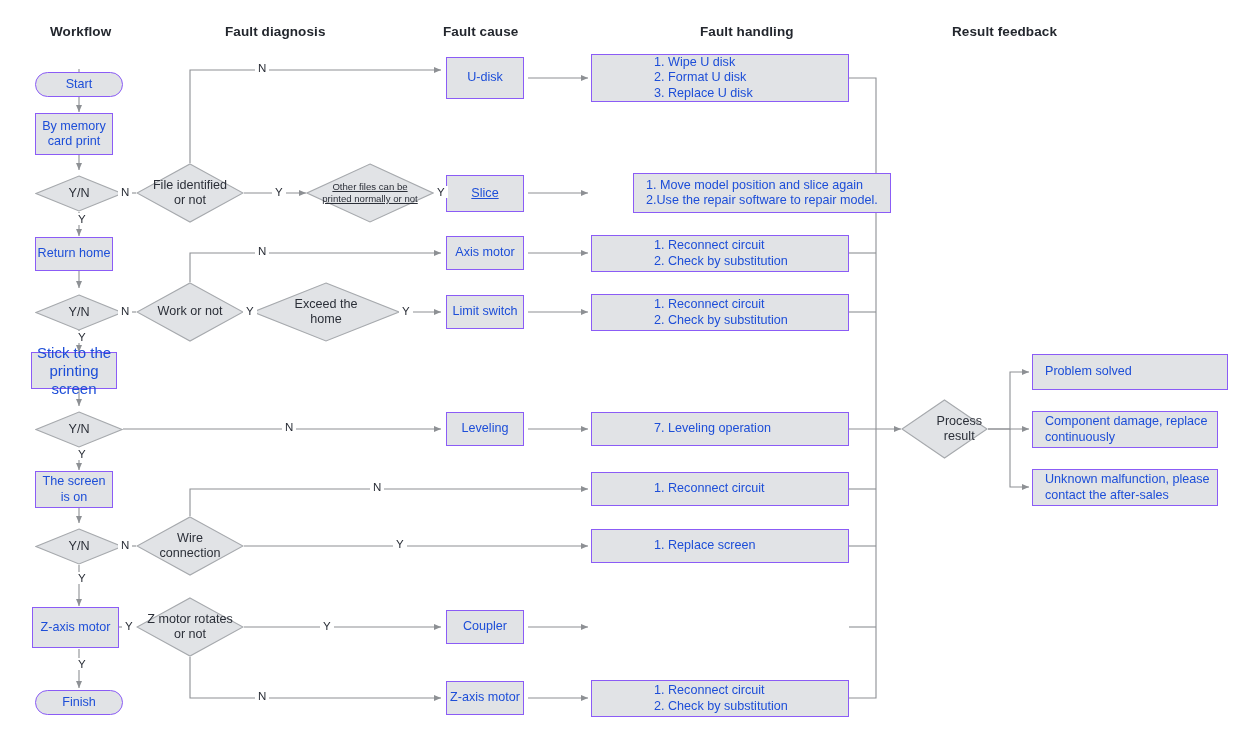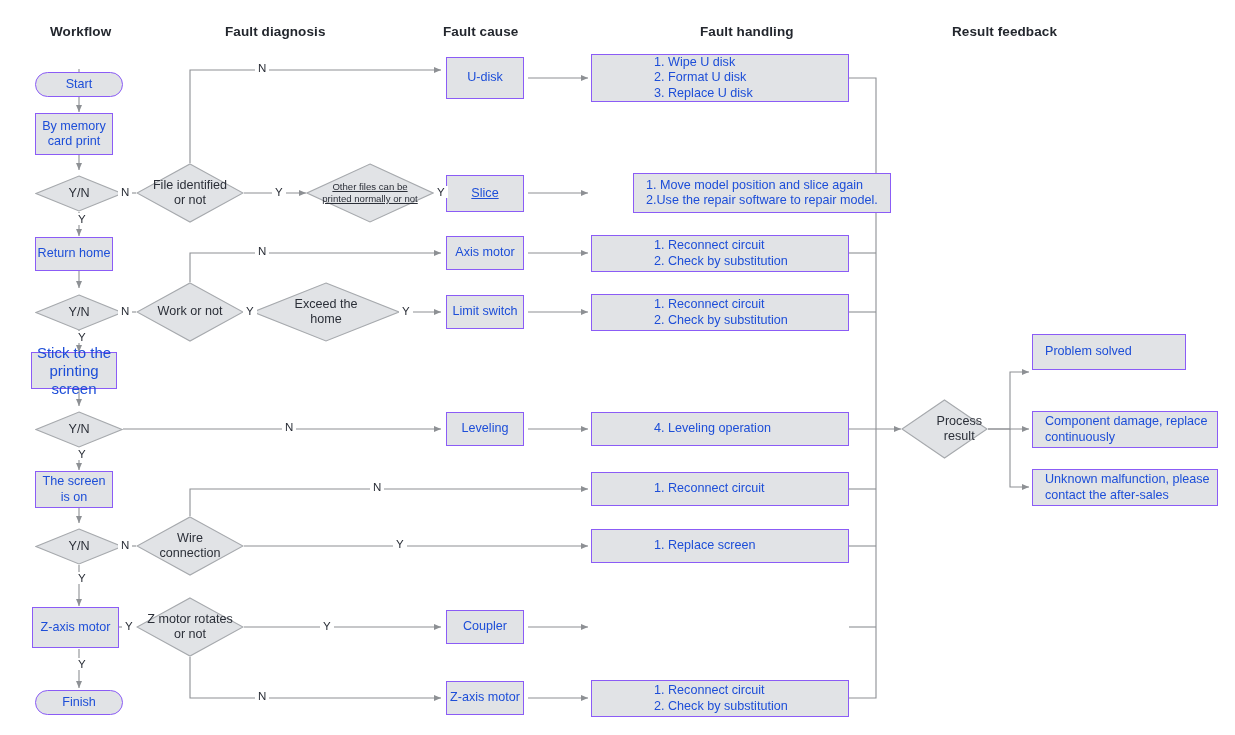--- a/index.html
+++ b/index.html
@@ -196,33 +196,33 @@
   <div class="node" style="left:446px;top:236px;width:78px;height:34px;">Axis motor</div>
   <div class="node" style="left:446px;top:295px;width:78px;height:34px;">Limit switch</div>
   <div class="node" style="left:446px;top:412px;width:78px;height:34px;">Leveling</div>
   <div class="node" style="left:446px;top:610px;width:78px;height:34px;">Coupler</div>
   <div class="node" style="left:446px;top:681px;width:78px;height:34px;">Z-axis motor</div>
 
   <div class="node list" style="left:591px;top:54px;width:258px;height:48px;">1. Wipe U disk<br>2. Format U disk<br>3. Replace U disk</div>
   <div class="node list wide" style="left:591px;top:173px;width:258px;height:40px;margin-left:42px;">1. Move model position and slice again<br>2.Use the repair software to repair model.</div>
   <div class="node list" style="left:591px;top:235px;width:258px;height:37px;">1. Reconnect circuit<br>2. Check by substitution</div>
   <div class="node list" style="left:591px;top:294px;width:258px;height:37px;">1. Reconnect circuit<br>2. Check by substitution</div>
-  <div class="node list" style="left:591px;top:412px;width:258px;height:34px;">4. Leveling operation</div>
+  <div class="node list" style="left:591px;top:412px;width:258px;height:34px;">7. Leveling operation</div>
   <div class="node list" style="left:591px;top:472px;width:258px;height:34px;">1. Reconnect circuit</div>
   <div class="node list" style="left:591px;top:529px;width:258px;height:34px;">1. Replace screen</div>
   <div class="node list" style="left:591px;top:680px;width:258px;height:37px;">1. Reconnect circuit<br>2. Check by substitution</div>
 
   <div class="dmd" style="left:901px;top:399px;width:87px;height:60px;justify-content:flex-end;">
     <svg width="87" height="60">
         <polygon points="43.5,1 86,30 43.5,59 1,30" fill="#e1e3e6" stroke="#a6a9ad" stroke-width="1.1"></polygon>
       </svg>
     <span>Process<br>result</span>
   </div>
 
-  <div class="node left-text" style="left:1032px;top:334px;width:154px;height:36px;">Problem solved</div>
+  <div class="node left-text" style="left:1032px;top:354px;width:196px;height:36px;">Problem solved</div>
   <div class="node left-text" style="left:1032px;top:411px;width:186px;height:37px;">Component damage, replace<br>continuously</div>
   <div class="node left-text" style="left:1032px;top:469px;width:186px;height:37px;">Unknown malfunction, please<br>contact the after-sales</div>
 
   <div class="elabel" style="left:118px;top:186px;">N</div>
   <div class="elabel" style="left:75px;top:213px;">Y</div>
   <div class="elabel" style="left:255px;top:62px;">N</div>
   <div class="elabel" style="left:272px;top:186px;">Y</div>
   <div class="elabel" style="left:434px;top:186px;">Y</div>
 
   <div class="elabel" style="left:118px;top:305px;">N</div>

